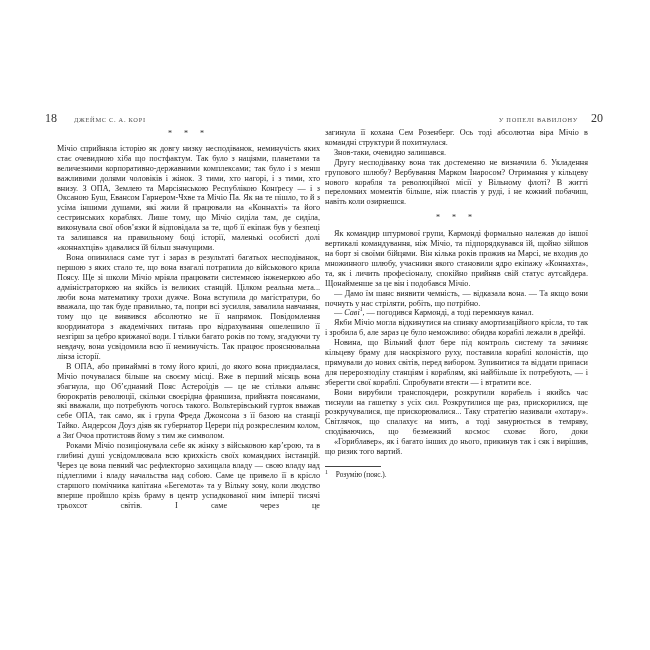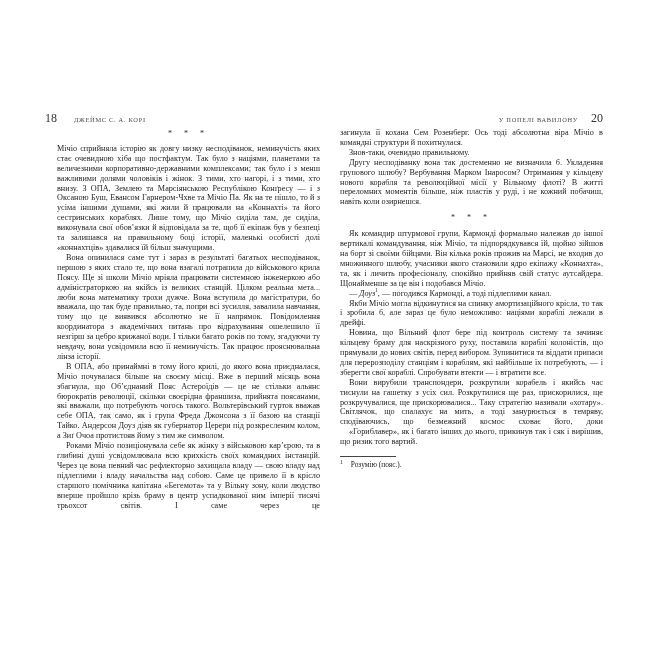--- a/index.html
+++ b/index.html
@@ -41,21 +41,21 @@
   .col {
     position: absolute;
     top: 128px;
     width: 263px;
     font-size: 8.2px;
     line-height: 9.9px;
     text-align: justify;
     color: #1e1e1e;
   }
   .col-left  { left: 57px; }
-  .col-right { left: 340px; }
+  .col-right { left: 325px; }
 
   .col p { margin: 0; padding: 0; }
   .indent   { text-indent: 9px; }
   .noindent { text-indent: 0; }
   .continues { text-align-last: justify; font-family: Liberation Serif, serif; }
 
   .sep {
     text-align: center;
     font-size: 8px;
     letter-spacing: 5px;
@@ -99,30 +99,31 @@
   <div class="col col-left">
     <div class="sep">* * *</div>
     <p class="noindent">Мічіо сприйняла історію як довгу низку несподіванок, неминучість яких стає очевидною хіба що постфактум. Так було з націями, планетами та величезними корпоративно-державними комплексами; так було і з менш важливими долями чоловіків і жінок. З тими, хто нагорі, і з тими, хто внизу. З ОПА, Землею та Марсіянською Республікою Конґресу — і з Оксаною Буш, Евансом Гарнером-Чхве та Мічіо Па. Як на те пішло, то й з усіма іншими душами, які жили й працювали на «Коннахті» та його сестринських кораблях. Лише тому, що Мічіо сиділа там, де сиділа, виконувала свої обов’язки й відповідала за те, щоб її екіпаж був у безпеці та залишався на правильному боці історії, маленькі особисті долі «коннахтців» здавалися їй більш значущими.</p>
     <p class="indent">Вона опинилася саме тут і зараз в результаті багатьох несподіванок, першою з яких стало те, що вона взагалі потрапила до військового крила Поясу. Ще зі школи Мічіо мріяла працювати системною інженеркою або адміністраторкою на якійсь із великих станцій. Цілком реальна мета... люби вона математику трохи дужче. Вона вступила до магістратури, бо вважала, що так буде правильно, та, попри всі зусилля, завалила навчання, тому що це виявився абсолютно не її напрямок. Повідомлення координатора з академічних питань про відрахування ошелешило її незгірш за цебро крижаної води. І тільки багато років по тому, згадуючи ту невдачу, вона усвідомила всю її неминучість. Так працює прояснювальна лінза історії.</p>
     <p class="indent">В ОПА, або принаймні в тому його крилі, до якого вона приєдналася, Мічіо почувалася більше на своєму місці. Вже в перший місяць вона збагнула, що Об’єднаний Пояс Астероїдів — це не стільки альянс бюрократів революції, скільки своєрідна франшиза, прийнята поясанами, які вважали, що потребують чогось такого. Вольтерівський гурток вважав себе ОПА, так само, як і група Фреда Джонсона з її базою на станції Тайко. Андерсон Доуз діяв як губернатор Церери під розкресленим колом, а Зиґ Очоа протистояв йому з тим же символом.</p>
     <p class="indent continues">Роками Мічіо позиціонувала себе як жінку з військовою кар’єрою, та в глибині душі усвідомлювала всю крихкість своїх командних інстанцій. Через це вона певний час рефлекторно захищала владу — свою владу над підлеглими і владу начальства над собою. Саме це привело її в крісло старшого помічника капітана «Бегемота» та у Вільну зону, коли людство вперше пройшло крізь браму в центр успадкованої ним імперії тисячі трьохсот світів. І саме через це</p>
   </div>
 
   <div class="col col-right">
     <p class="noindent">загинула її кохана Сем Розенберг. Ось тоді абсолютна віра Мічіо в командні структури й похитнулася.</p>
-    <p class="indent">Знов-таки, очевидно правильному.</p>
+    <p class="indent">Знов-таки, очевидно залишався.</p>
     <p class="indent">Другу несподіванку вона так достеменно не визначила б. Укладення групового шлюбу? Вербування Марком Інаросом? Отримання у кільцеву нового корабля та революційної місії у Вільному флоті? В житті переломних моментів більше, ніж пластів у руді, і не кожний побачиш, навіть коли озирнешся.</p>
 
     <div class="sep sep-mid">* * *</div>
 
     <p class="indent">Як командир штурмової групи, Кармонді формально належав до іншої вертикалі командування, ніж Мічіо, та підпорядкувався їй, щойно зійшов на борт зі своїми бійцями. Він кілька років прожив на Марсі, не входив до множинного шлюбу, учасники якого становили ядро екіпажу «Коннахта», та, як і личить професіоналу, спокійно прийняв свій статус аутсайдера. Щонайменше за це він і подобався Мічіо.</p>
+    <p class="indent">— Дамо їм шанс виявити чемність, — відказала вона. — Та якщо вони почнуть у нас стріляти, робіть, що потрібно.</p>
 
-    <p class="indent"><span>— </span><i class="sav">Доуз</i><sup>1</sup><span>, — погодився Кармонді, а тоді підлеглими канал.</span></p>
+    <p class="indent"><span>— </span><i class="sav">Саві</i><sup>1</sup><span>, — погодився Кармонді, а тоді перемкнув канал.</span></p>
 
-    <p class="indent">Якби Мічіо могла відкинутися на спинку амортизаційного крісла, то так і зробила б, але зараз це було неможливо: націями кораблі лежали в дрейфі.</p>
+    <p class="indent">Якби Мічіо могла відкинутися на спинку амортизаційного крісла, то так і зробила б, але зараз це було неможливо: обидва кораблі лежали в дрейфі.</p>
     <p class="indent">Новина, що Вільний флот бере під контроль систему та зачиняє кільцеву браму для наскрізного руху, поставила кораблі колоністів, що прямували до нових світів, перед вибором. Зупинитися та віддати припаси для перерозподілу станціям і кораблям, які найбільше їх потребують, — і зберегти свої кораблі. Спробувати втекти — і втратити все.</p>
     <p class="indent continues">Вони вирубили транспондери, розкрутили корабель і якийсь час тиснули на гашетку з усіх сил. Розкрутилися ще раз, прискорилися, ще розкручувалися, ще прискорювалися... Таку стратегію називали «хотару». Світлячок, що спалахує на мить, а тоді занурюється в темряву, сподіваючись, що безмежний космос сховає його, доки</p>
     <p class="indent">«Гориблавер», як і багато інших до нього, прикинув так і сяк і вирішив, що ризик того вартий.</p>
 
     <div class="footnote-block">
       <div class="footnote-rule"></div>
       <div class="footnote"><sup>1</sup><span class="fn-text">Розумію (пояс.).</span></div>
     </div>
   </div>
 

